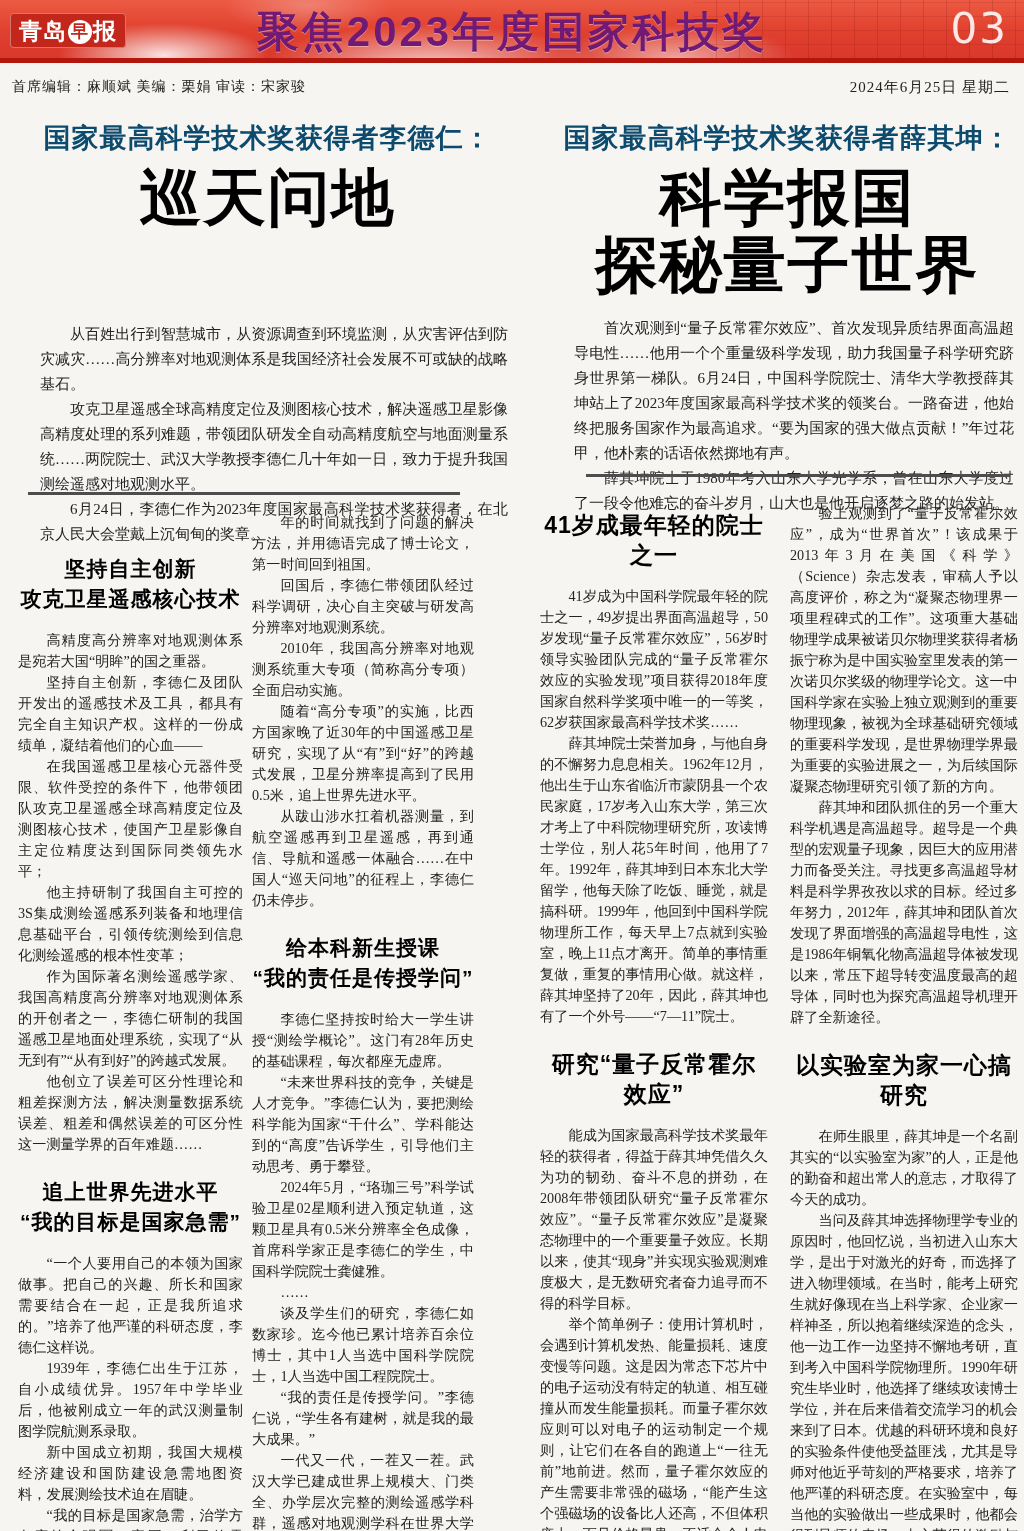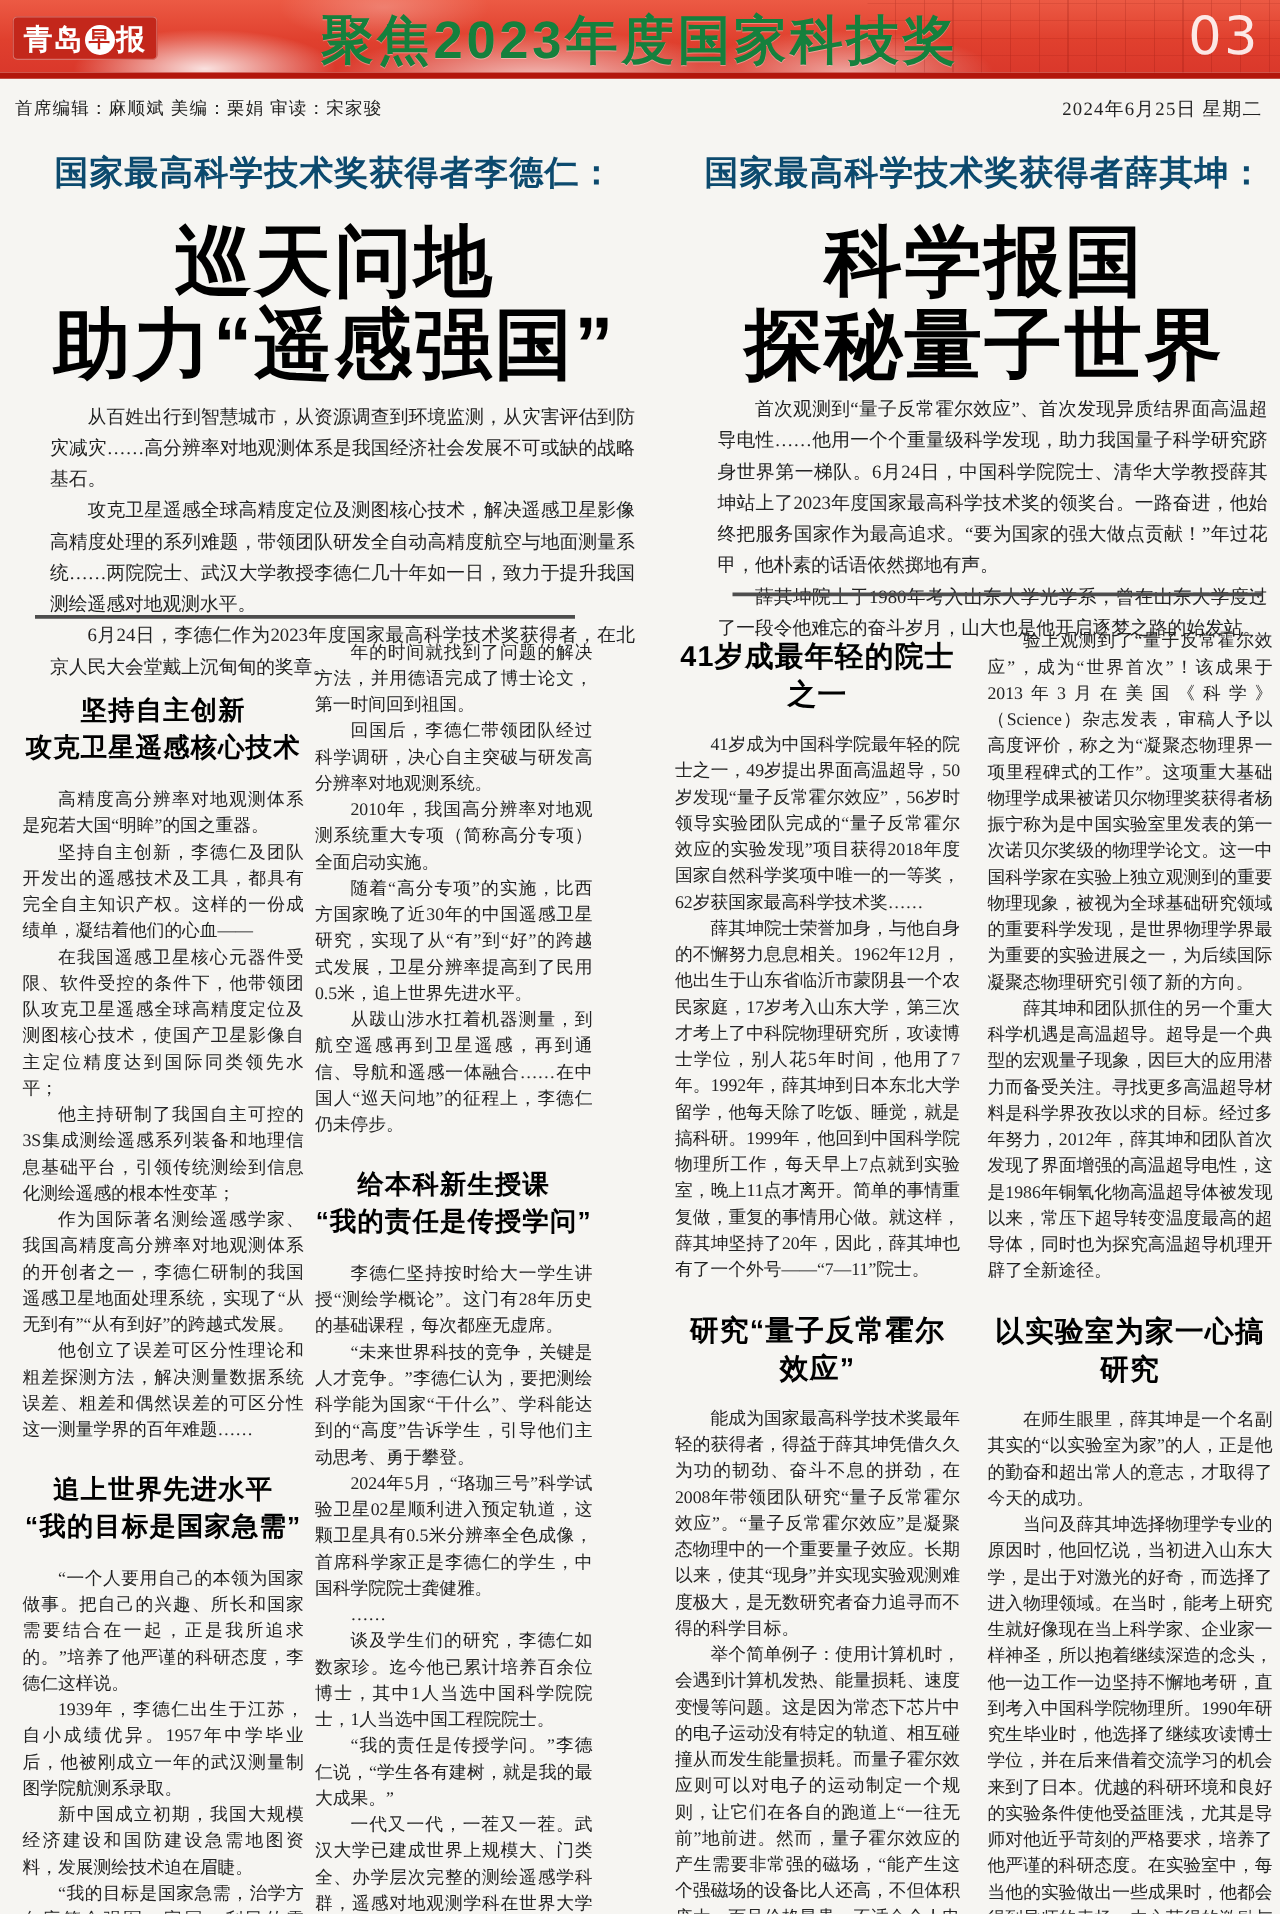--- a/index.html
+++ b/index.html
@@ -32,36 +32,36 @@
     color:#fff;font-family:"Liberation Sans",sans-serif;font-weight:900;font-size:23px;
     letter-spacing:1px;box-shadow:0 0 0 1px rgba(255,255,255,.35) inset;
   }
   .masthead .zao{
     display:inline-block;width:24px;height:24px;line-height:24px;border-radius:50%;
     background:#fff;color:#c3271b;text-align:center;font-size:17px;vertical-align:2px;margin:0 1px;
   }
   .banner-title{
     position:absolute;left:0;top:4px;width:1024px;text-align:center;
     font-family:"Liberation Sans",sans-serif;font-weight:900;font-size:42px;
-    color:#15803d;letter-spacing:3px;text-shadow:0 1px 0 rgba(255,255,255,.35);
+    color:#701a75;letter-spacing:3px;text-shadow:0 1px 0 rgba(255,255,255,.35);
   }
   .page-number{
     position:absolute;right:16px;top:4px;
     font-family:"DejaVu Sans",sans-serif;font-weight:400;font-size:42px;color:rgba(255,255,255,.88);
     letter-spacing:2px;
   }
   
   .editors{position:absolute;left:12px;top:78px;font-size:14px;color:#222;letter-spacing:1px;}
   .dateline{position:absolute;right:14px;top:78px;font-size:15px;color:#222;letter-spacing:1px;}
   
   .article-head{position:absolute;text-align:center;font-family:"Liberation Sans",sans-serif;}
   .article-head.left{left:25px;top:120px;width:485px;}
   .article-head.right{left:555px;top:120px;width:465px;}
   .kicker{font-weight:900;font-size:27px;letter-spacing:1px;color:#0c4a6e;}
-  .headline{margin:20px 0 0 0;font-weight:900;font-size:62px;line-height:67px;color:#000;letter-spacing:2px;}
+  .headline{margin:8px 0 0 0;font-weight:900;font-size:62px;line-height:67px;color:#000;letter-spacing:2px;}
   
   .intro{position:absolute;font-size:15px;line-height:25px;text-align:justify;color:#222;}
   .intro.left{left:40px;top:322px;width:468px;}
   .intro.right{left:574px;top:316px;width:440px;}
   .intro p{margin:0;text-indent:2em;}
   .rule{position:absolute;height:3px;background:#4d4d4d;}
   .rule.left{left:28px;top:492px;width:432px;}
   .rule.right{left:586px;top:474px;width:424px;}
   
   .col{position:absolute;font-size:14.2px;line-height:21px;color:#232323;}
@@ -88,21 +88,21 @@
 <div class="banner-title">聚焦2023年度国家科技奖</div>
 <div class="masthead"><span>青岛</span><span class="zao">早</span><span>报</span></div>
 <div class="page-number">03</div>
 <div class="banner-rule"></div>
 
 <div class="editors">首席编辑：麻顺斌  美编：栗娟  审读：宋家骏</div>
 <div class="dateline">2024年6月25日  星期二</div>
 
 <section class="article-head left">
   <div class="kicker">国家最高科学技术奖获得者李德仁：</div>
-  <h1 class="headline"><span>巡天问地</span><br><span>助力“遥感强国”</span></h1>
+  <h1 class="headline"><span>巡天问地</span><br></h1>
 </section>
 
 <section class="article-head right">
   <div class="kicker">国家最高科学技术奖获得者薛其坤：</div>
   <h1 class="headline"><span>科学报国</span><br><span>探秘量子世界</span></h1>
 </section>
 
 <div class="intro left">
   <p>从百姓出行到智慧城市，从资源调查到环境监测，从灾害评估到防灾减灾……高分辨率对地观测体系是我国经济社会发展不可或缺的战略基石。</p>
   <p>攻克卫星遥感全球高精度定位及测图核心技术，解决遥感卫星影像高精度处理的系列难题，带领团队研发全自动高精度航空与地面测量系统……两院院士、武汉大学教授李德仁几十年如一日，致力于提升我国测绘遥感对地观测水平。</p>

